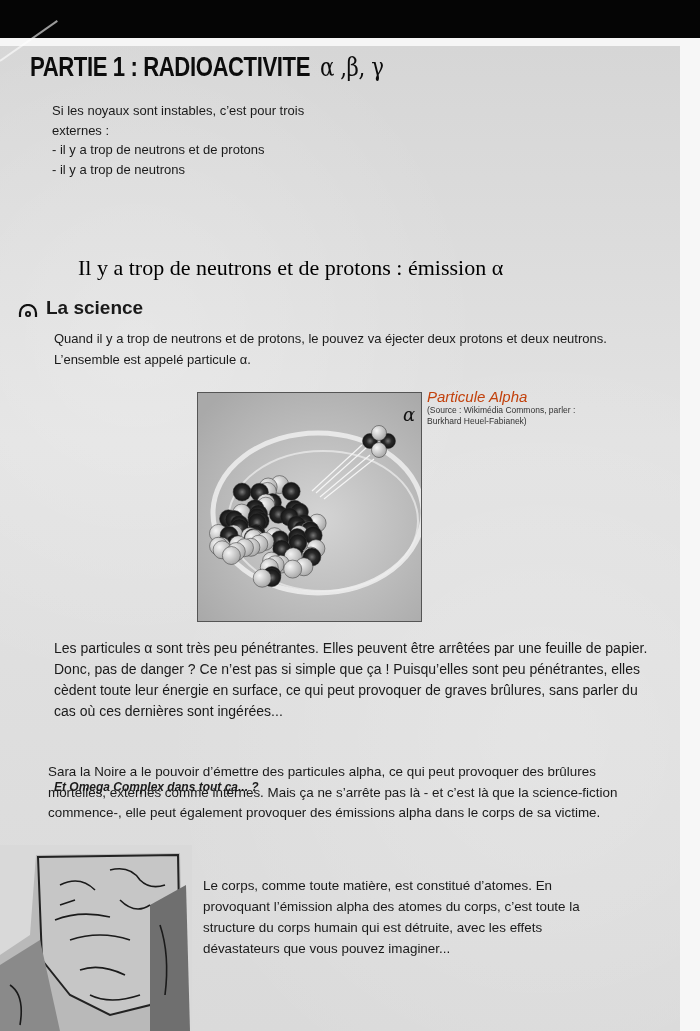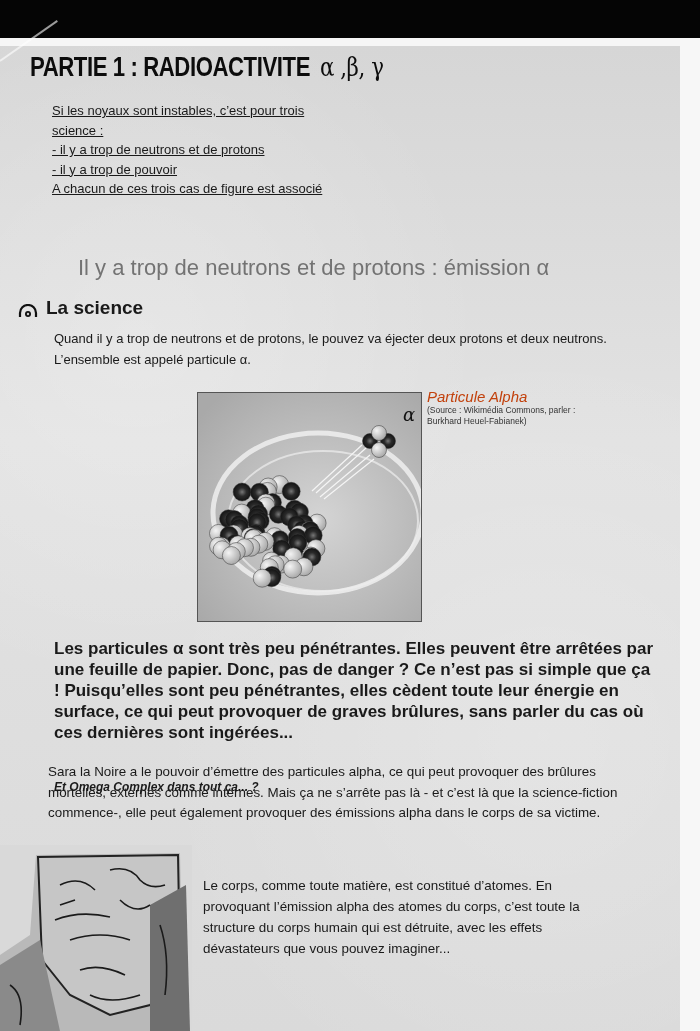--- a/index.html
+++ b/index.html
@@ -24,41 +24,41 @@
 
   .title {
     position:absolute; left:30px; top:52px;
     font-family:"Liberation Sans", sans-serif; font-weight:bold;
     font-size:27px; letter-spacing:-0.5px; transform:scaleX(0.82); transform-origin:left;
     color:#0c0c0c; white-space:nowrap;
   }
   .title .greek { font-family:"DejaVu Serif", serif; font-weight:normal; font-size:26px; margin-left:12px; }
 
   .intro { position:absolute; left:52px; top:101px; font-size:13px; line-height:19.5px; width:330px; }
-  .intro div { white-space:nowrap;text-decoration:underline; }
+  .intro div { white-space:nowrap; }
 
   .section-heading {
-    position:absolute; left:78px; top:255px; font-size:22px; white-space:nowrap; color:#737373;
+    position:absolute; left:78px; top:255px; font-size:22px; white-space:nowrap; color:#000000;font-family:Liberation Serif, serif;
   }
   .science {
     position:absolute; left:18px; top:297px; font-size:19px; font-weight:bold; white-space:nowrap;
     display:flex; align-items:center; gap:8px;justify-content:flex-end;
   }
   .science-icon { width:20px; height:14px; position:relative; }
   .p1 { position:absolute; left:54px; top:328px; width:580px; font-size:13px; line-height:21px; }
 
   .figure {
     position:absolute; left:197px; top:392px; width:223px; height:228px;
     border:1px solid #555; background:#bdbdbd; overflow:hidden;
   }
   .caption { position:absolute; left:427px; top:388px; width:180px; }
   .caption-title { font-style:italic; font-size:15px; color:#c2410c; }
   .caption-source { font-size:8.5px; line-height:11px; color:#333; }
 
-  .p2 { position:absolute; left:54px; top:638px; width:600px; font-size:17px; line-height:21px;font-weight:bold; }
+  .p2 { position:absolute; left:54px; top:638px; width:600px; font-size:14px; line-height:21px; }
   .omega-h { position:absolute; left:54px; top:780px; font-size:12px; font-weight:bold; font-style:italic; white-space:nowrap; }
   .p3 { position:absolute; left:48px; top:762px; width:600px; font-size:13.4px; line-height:20.5px; }
 
   .art { position:absolute; left:0; top:845px; width:192px; height:186px; }
   .p4 { position:absolute; left:203px; top:875px; width:410px; font-size:13.4px; line-height:21px; }
 </style>
 </head>
 <body>
 
 <div class="top-band"></div>
@@ -66,24 +66,23 @@
 <div class="page"></div>
 <div class="right-edge"></div>
 <div class="scratch"></div>
 
 <div class="title">
   <span>PARTIE 1 : RADIOACTIVITE</span><span class="greek">α ,β, γ</span>
 </div>
 
 <div class="intro">
   <div>Si les noyaux sont instables, c’est pour trois</div>
-  <div>science :</div>
+  <div>externes :</div>
   <div>- il y a trop de neutrons et de protons</div>
-  <div>- il y a trop de pouvoir</div>
-  <div>A chacun de ces trois cas de figure est associé</div>
+  <div>- il y a trop de neutrons</div>
 </div>
 
 <div class="section-heading">Il y a trop de neutrons et de protons : émission α</div>
 
 <div class="science">
   <span class="science-icon">
     <svg width="20" height="14" viewBox="0 0 20 14">
       <path d="M2 13 L2 9 A8 8 0 0 1 18 9 L18 13" fill="none" stroke="#111" stroke-width="2.2"></path>
       <circle cx="10" cy="10" r="3" fill="#111"></circle>
       <circle cx="10" cy="10" r="1.2" fill="#ccc"></circle>

